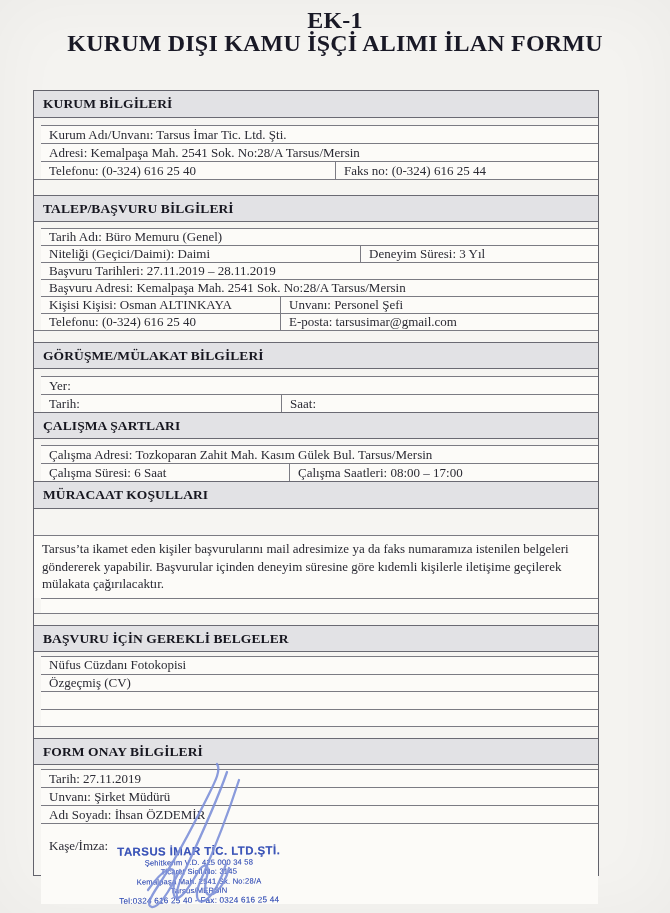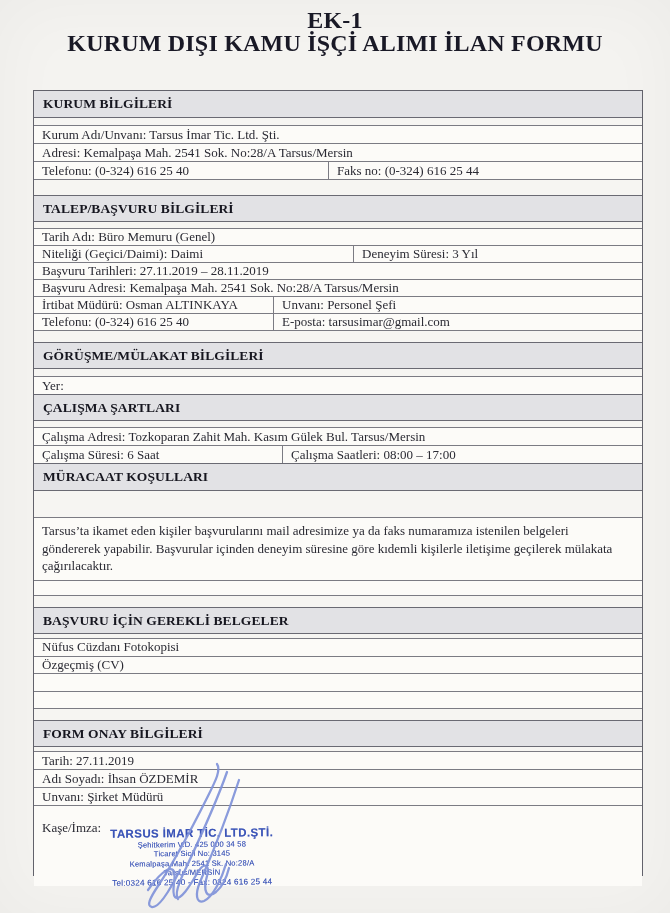--- a/index.html
+++ b/index.html
@@ -8,36 +8,36 @@
     position:relative; width:670px; height:913px; overflow:hidden;
     background:#f4f3f0;
     box-shadow: inset 0 0 70px rgba(0,0,0,0.035);
     font-family:"Liberation Serif","DejaVu Serif",serif;
     color:#27272f;
   }
   .title-block { position:absolute; top:9px; left:0; width:100%; text-align:center; }
   .title-line { font-weight:bold; font-size:24px; line-height:23px; color:#191926; letter-spacing:0.2px; }
 
   .tbl {
-    position:absolute; left:33px; top:90px; width:610px; height:786px;
+    position:absolute; left:33px; top:90px; width:566px; height:786px;
     border:1.5px solid #62626b; background:#f6f5f2;
   }
   .hdr {
     height:27px; background:#e2e2e5;
     border-top:1px solid #6a6a73; border-bottom:1px solid #6a6a73;
     display:flex; align-items:center; padding-left:9px;
     font-weight:bold; font-size:13.5px; color:#16161f; letter-spacing:0.1px;
   }
   .hdr.first { border-top:none; }
   .gap { background:#f6f5f2; }
   .gap.lined { border-top:1px solid #7b7b83; }
   .row {
     background:#fcfbf8; border-top:1px solid #7b7b83;
     display:flex; align-items:center;
-    height:18px; font-size:13px; line-height:16px; color:#2a2a33;
+    height:18px; font-size:13px; line-height:16px; color:#2a2a33;margin-left:7px;
   }
   .row .c { padding-left:8px; white-space:nowrap; overflow:hidden; }
   .row .c2 { border-left:1px solid #7b7b83; height:100%; display:flex; align-items:center; flex:1; }
   .para {
     background:#fcfbf8; border-top:1px solid #7b7b83;
     font-size:13px; line-height:17.5px; color:#2a2a33;
     padding:4px 14px 5px 8px; height:63px;margin-top:18px;
   }
   .kase-row { position:relative; align-items:flex-start; padding-top:14px; }
   .stamp {
@@ -92,37 +92,43 @@
           <div class="c">Deneyim Süresi: 3 Yıl</div>
         </div>
     </div>
     <div class="row" style="height:17px">
       <div class="c">Başvuru Tarihleri: 27.11.2019 – 28.11.2019</div>
     </div>
     <div class="row" style="height:17px">
       <div class="c">Başvuru Adresi: Kemalpaşa Mah. 2541 Sok. No:28/A Tarsus/Mersin</div>
     </div>
     <div class="row" style="height:17px">
-      <div class="c" style="width:239px">İrtibat Müdürü: Osman ALTINKAYA</div>
+      <div class="c" style="width:239px">Kişisi Kişisi: Osman ALTINKAYA</div>
       <div class="c2">
           <div class="c">Unvanı: Personel Şefi</div>
         </div>
     </div>
     <div class="row" style="height:17px">
       <div class="c" style="width:239px">Telefonu: (0-324) 616 25 40</div>
       <div class="c2">
           <div class="c">E-posta: tarsusimar@gmail.com</div>
         </div>
     </div>
     <div class="gap lined" style="height:12px"></div>
 
     <div class="hdr">GÖRÜŞME/MÜLAKAT BİLGİLERİ</div>
     <div class="gap" style="height:7px"></div>
     <div class="row">
       <div class="c">Yer:</div>
+    </div>
+    <div class="row">
+      <div class="c" style="width:240px">Tarih:</div>
+      <div class="c2">
+          <div class="c">Saat:</div>
+        </div>
     </div>
 
     <div class="hdr">ÇALIŞMA ŞARTLARI</div>
     <div class="gap" style="height:6px"></div>
     <div class="row">
       <div class="c">Çalışma Adresi: Tozkoparan Zahit Mah. Kasım Gülek Bul.  Tarsus/Mersin</div>
     </div>
     <div class="row">
       <div class="c" style="width:248px">Çalışma Süresi: 6 Saat</div>
       <div class="c2">
@@ -147,24 +153,24 @@
     <div class="row" style="height:17.5px"></div>
     <div class="row" style="height:17.5px"></div>
     <div class="gap lined" style="height:12px"></div>
 
     <div class="hdr">FORM ONAY BİLGİLERİ</div>
     <div class="gap" style="height:4px"></div>
     <div class="row">
       <div class="c">Tarih: 27.11.2019</div>
     </div>
     <div class="row">
-      <div class="c">Adı Soyadı: İhsan ÖZDEMİR</div>
+      <div class="c">Unvanı: Şirket Müdürü</div>
     </div>
     <div class="row">
-      <div class="c">Unvanı: Şirket Müdürü</div>
+      <div class="c">Adı Soyadı: İhsan ÖZDEMİR</div>
     </div>
     <div class="row kase-row" style="height:81px">
       <div class="c">Kaşe/İmza:</div>
       <div class="stamp">
         <div class="s1">TARSUS İMAR TİC. LTD.ŞTİ.</div>
         <div class="s2">Şehitkerim V.D. 425 000 34 58</div>
         <div class="s2">Ticaret Sicil No: 3145</div>
         <div class="s2">Kemalpaşa Mah. 2541 Sk. No:28/A</div>
         <div class="s2">Tarsus/MERSİN</div>
         <div class="s3">Tel:0324 616 25 40 - Fax: 0324 616 25 44</div>

